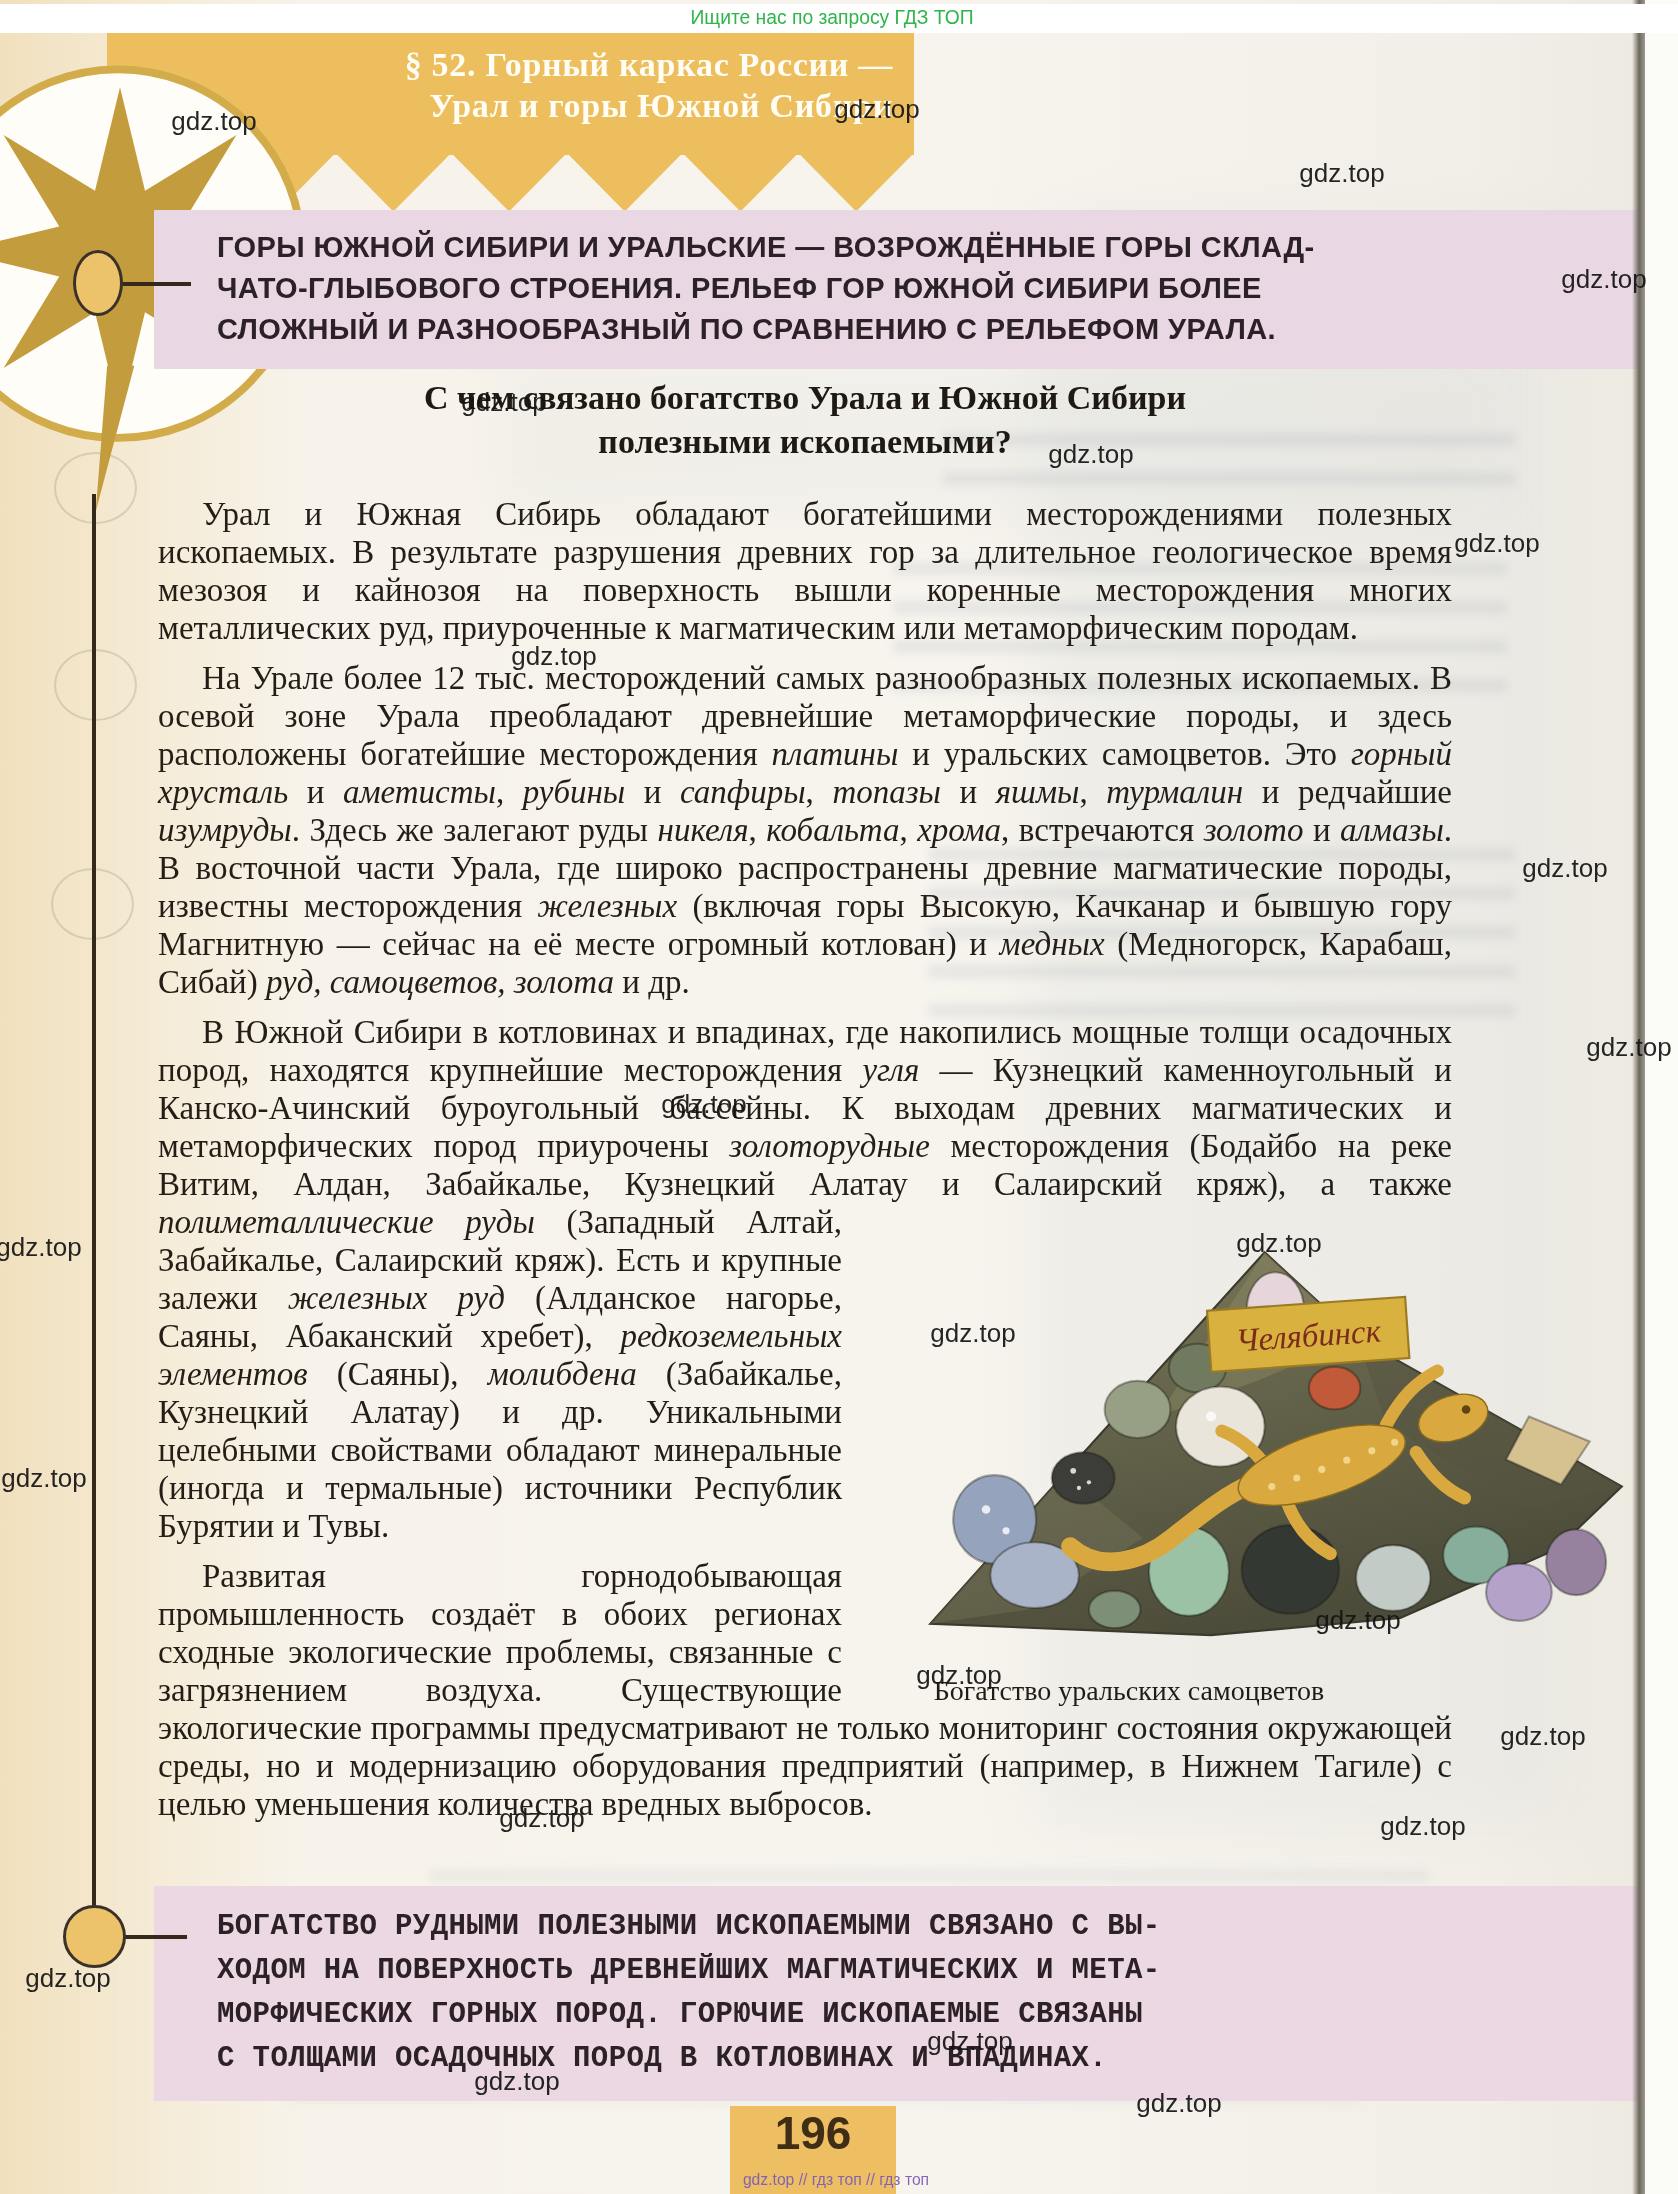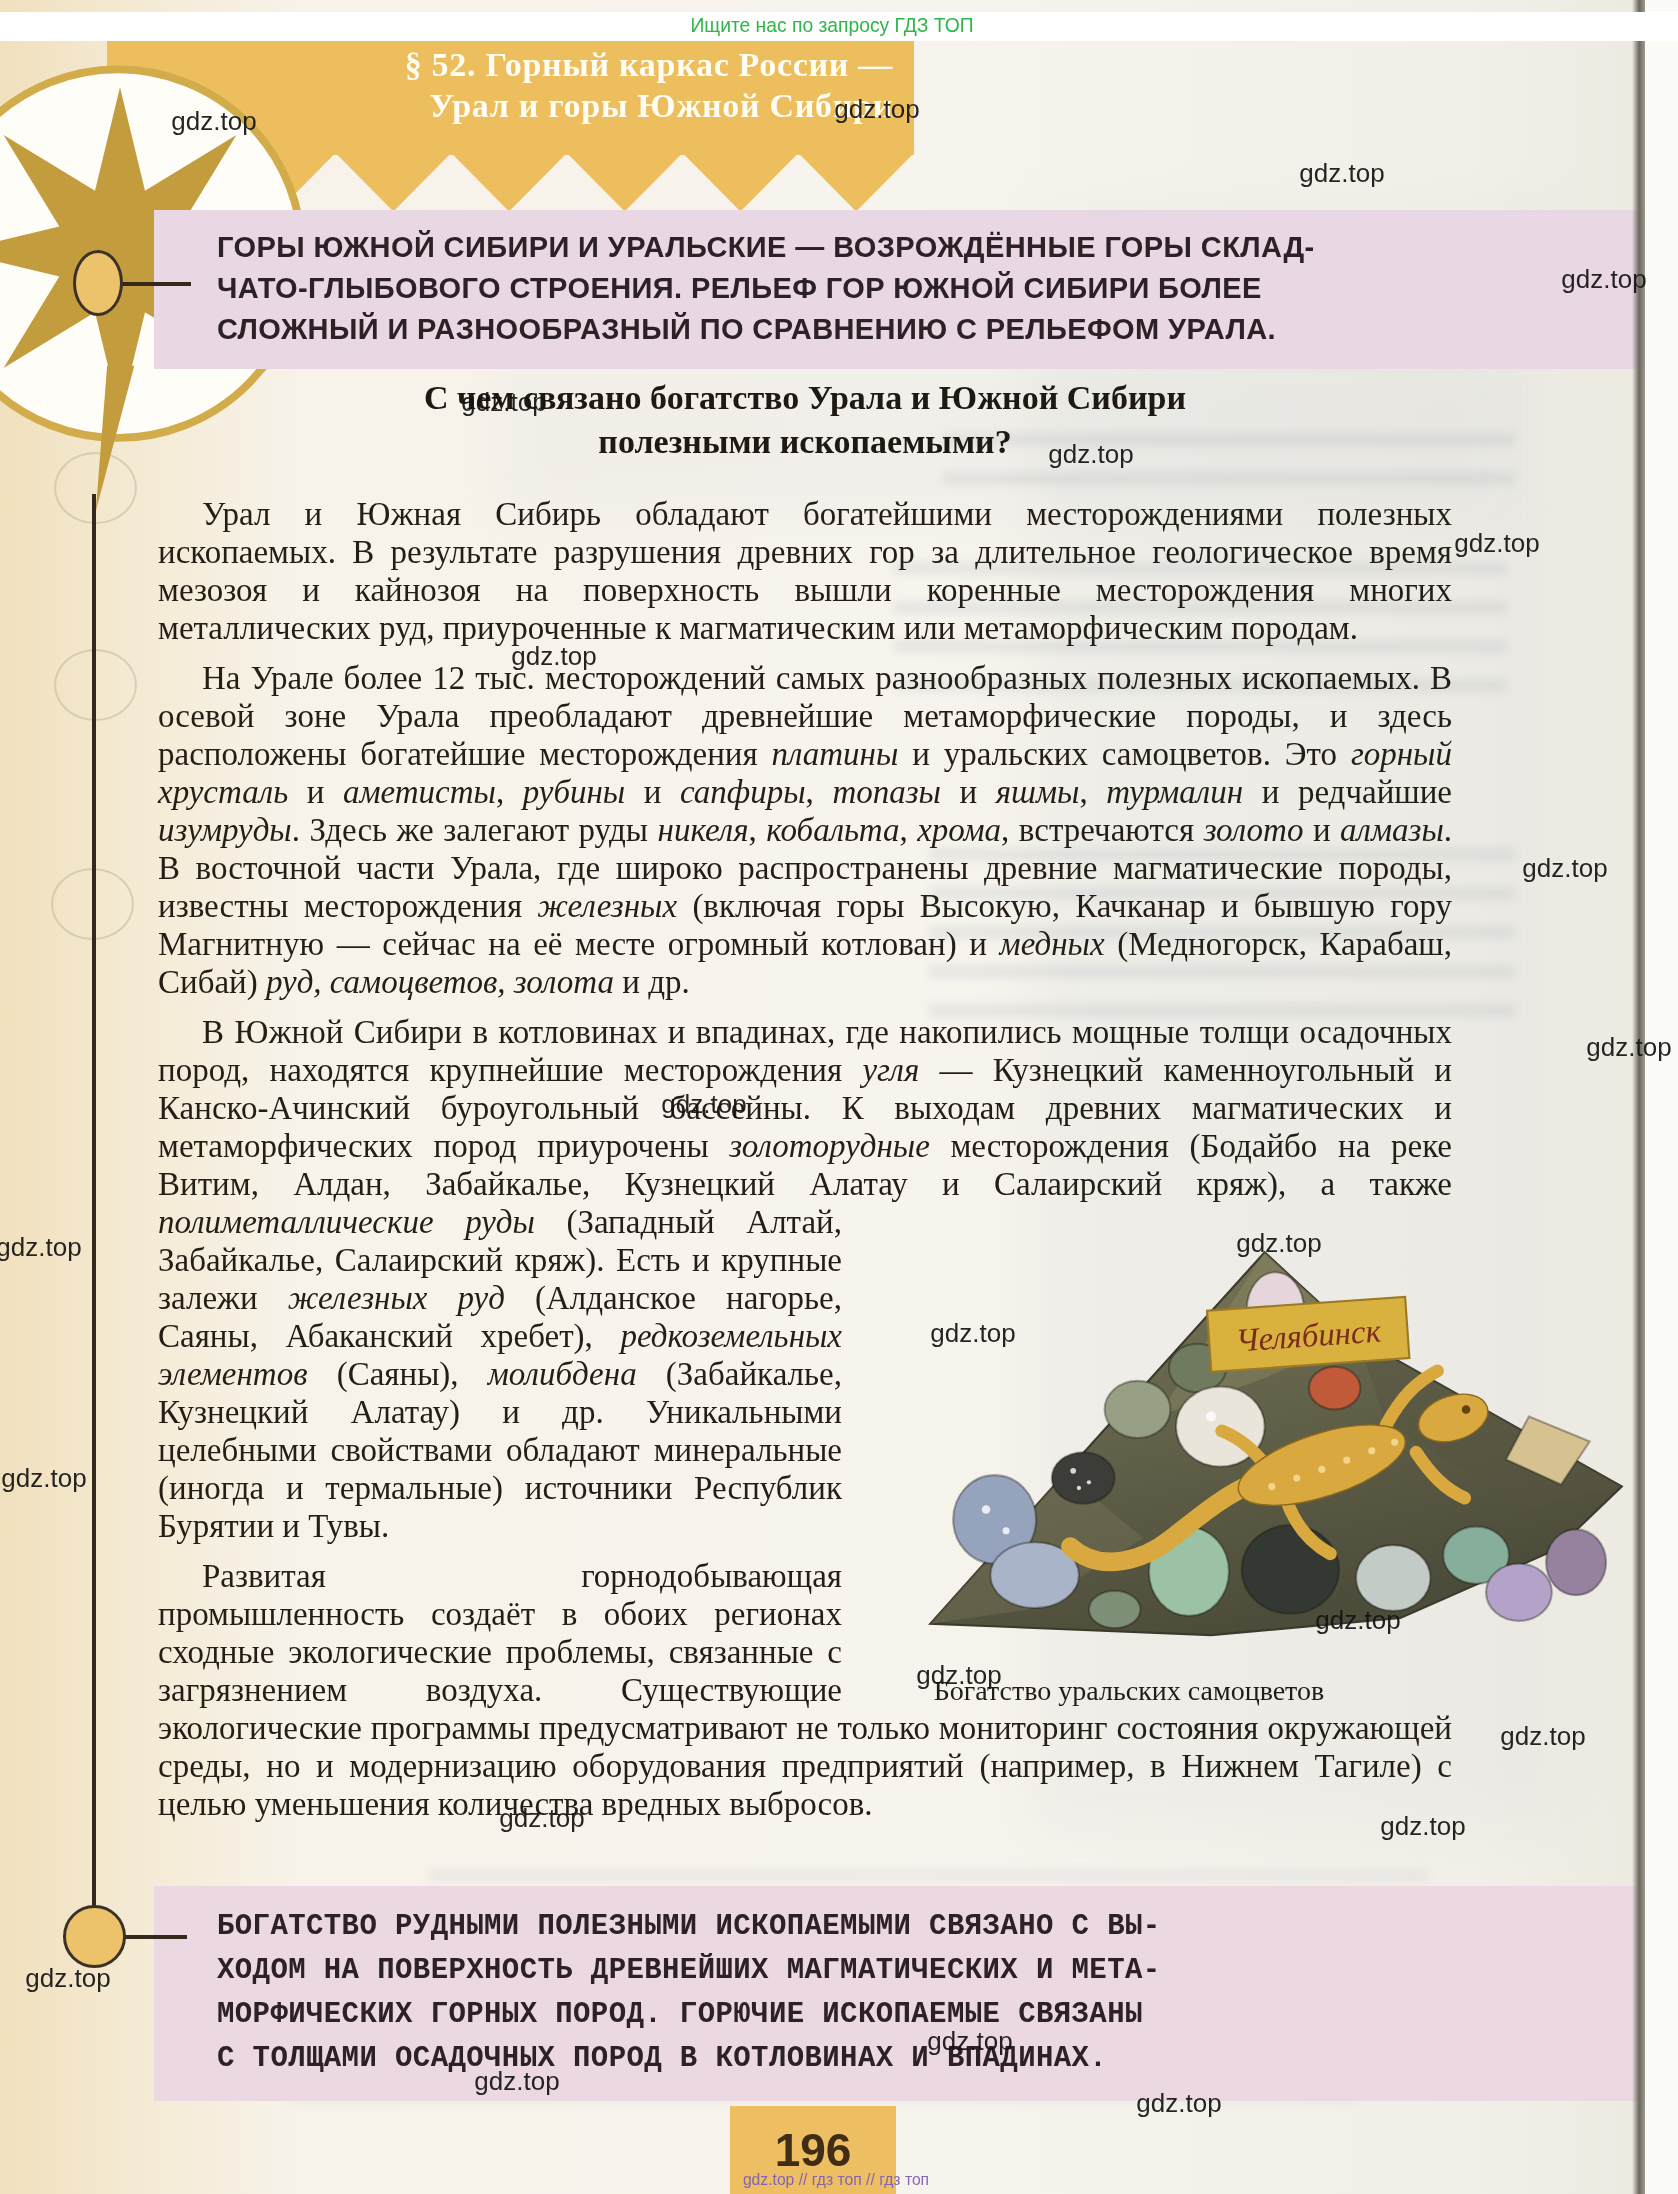--- a/index.html
+++ b/index.html
@@ -1,20 +1,20 @@
 <!DOCTYPE html>
 <html style="font-size:11.4px"><head>
 <meta charset="utf-8">
 <style>
   html,body{margin:0;padding:0;background:#e9e6df;}
   .page{position:relative;width:1678px;height:2194px;overflow:hidden;
         font-family:"Liberation Serif",serif;
         background:linear-gradient(90deg,#f1e0bd 0px,#f5ecd8 164px,#f7f3ea 300px,#f7f4ee 55%,#f2efe8 88%,#edeae2 97.5%,#eceae2 100%);}
   
-  .top-strip{position:absolute;left:0;top:12px;width:100%;height:29px;background:#ffffff;z-index:6;}
+  .top-strip{position:absolute;left:0;top:4px;width:100%;height:29px;background:#ffffff;z-index:6;}
   .promo-green{position:absolute;left:832px;top:2.9px;transform:translateX(-50%);
       font-family:"Liberation Sans",sans-serif;font-size:19.3px;color:#2fb549;white-space:nowrap;}
   
   .banner{position:absolute;left:107px;top:29px;width:807px;height:126px;background:#edbe5e;z-index:1;}
   .banner-teeth{position:absolute;left:107px;top:153px;z-index:1;}
   .banner-title{position:absolute;left:250px;top:44px;width:643px;z-index:3;
       font-family:Liberation Serif, serif;font-weight:bold;font-size:34px;line-height:41px;
       color:#fffdf4;text-align:right;white-space:pre-line;letter-spacing:0.7px;}
   
   .ornament{position:absolute;left:0;top:0;z-index:2;}
@@ -36,21 +36,21 @@
       font-size:33px;line-height:38px;color:#241e17;text-align:justify;}
   .bodytext p{margin:12px;text-indent:44px;}
   .it{font-style:italic;}
   .wrap-spacer{float:right;width:593px;height:461px;margin:4.3px 0 4.3px 17px;}
   
   .figure{position:absolute;left:886px;top:1238px;width:757px;height:464px;z-index:1;}
   .fig-caption{position:absolute;left:0px;top:409px;width:486px;text-align:center;
       font-size:28px;color:#221c16;margin-top:28px;}
   
   .pagenum-box{position:absolute;left:730px;top:2106px;width:166px;height:88px;background:#edbe62;z-index:3;
-      display:flex;align-items:center;justify-content:center;}
+      display:flex;justify-content:center;}
   .pagenum{font-family:"Liberation Sans",sans-serif;font-weight:bold;font-size:46px;color:#402d16;}
   .footer-purple{position:absolute;left:836px;top:2171px;transform:translateX(-50%);
       font-family:"Liberation Sans",sans-serif;font-size:15.7px;color:#7e5fb6;opacity:.95;
       white-space:nowrap;filter:blur(0.3px);z-index:6;}
   
   .wm{position:absolute;transform:translate(-50%,-50%);font-family:"Liberation Sans",sans-serif;
       font-size:26px;color:#131313;white-space:nowrap;z-index:40;opacity:.92;}
   
   .bleed{position:absolute;z-index:0;opacity:.5;filter:blur(4.3px);
       background:repeating-linear-gradient(180deg,transparent 0 26px,rgba(130,145,158,.28) 26px 39px);}

